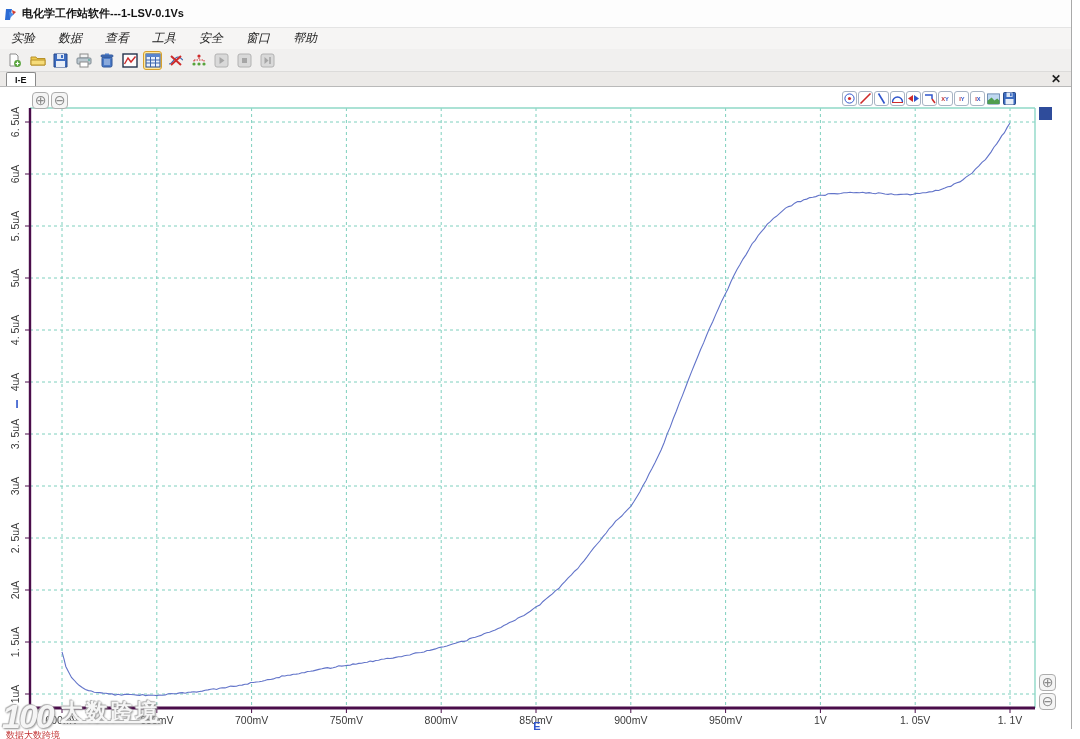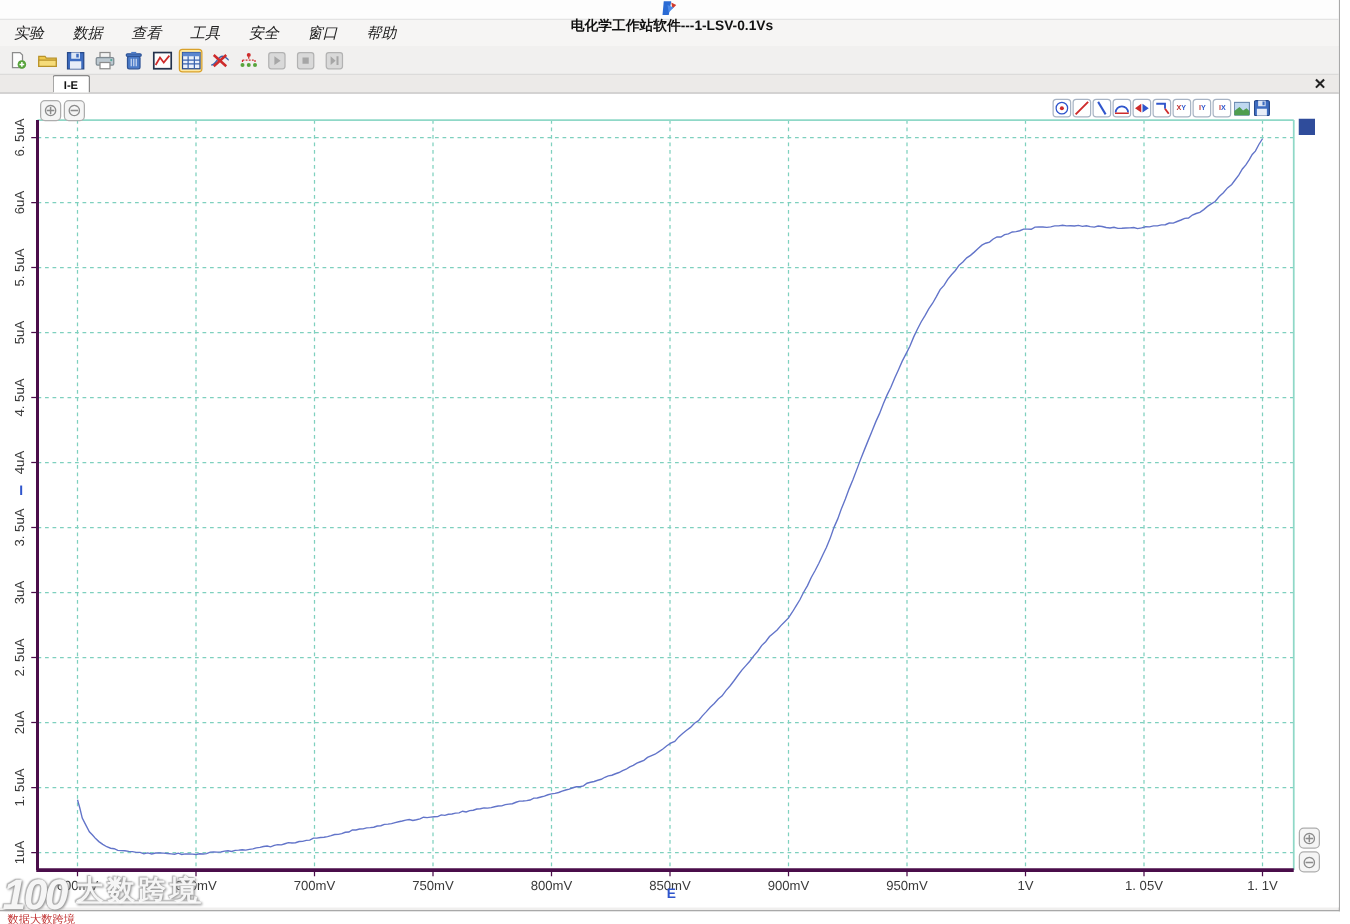--- a/index.html
+++ b/index.html
@@ -3,36 +3,36 @@
 <meta charset="utf-8">
 <style>
   * { box-sizing: border-box; margin: 0; padding: 0; }
   html,body { width:1080px; height:739px; overflow:hidden; background:#fff;
     font-family:"Liberation Sans", sans-serif; }
   .page { position:relative; width:1080px; height:739px; background:#fff; }
 
   
   .window { position:absolute; left:0; top:0; width:1072px; height:729px;
     background:#F0EFEE; border-right:1px solid #A9A9A9; border-bottom:1px solid #A9A9A9; }
-  .titlebar { height:16px; background:#FDFDFD; display:flex; align-items:center;
-    padding-left:4px; border-bottom:1px solid #E4E4E4;flex-direction:column; }
+  .titlebar { height:28px; background:#FDFDFD; display:flex; align-items:center;
+    padding-left:4px; border-bottom:1px solid #E4E4E4; }
   .app-icon { width:13px; height:13px; margin-right:5px; display:inline-block; }
   .title-text { font-size:11px; color:#111; font-weight:bold; }
 
   .menubar { height:21px; background:#F6F5F4; display:flex; align-items:center; padding-left:4px;font-style:italic; }
   .menu-item { font-size:12px; color:#222; padding:2px 7px; margin-right:9px; cursor:default; }
 
   .toolbar { height:23px; background:#F1F0EF; display:flex; align-items:center;
     padding-left:5px; border-bottom:1px solid #DCDBDA; }
   .tbtn { width:19px; height:19px; margin-right:4px; display:flex; align-items:center;
     justify-content:center; border:1px solid transparent; border-radius:3px; }
   .tbtn.active { background:#FFE9A0; border-color:#D9A12B; }
 
   .tabstrip { height:15px; background:#ECEAE8; display:flex; align-items:flex-end;
-    position:relative; border-bottom:1px solid #B9B9B9;padding-left:36px; }
+    position:relative; border-bottom:1px solid #B9B9B9; }
   .tab { background:#FFFFFF; border:1px solid #8A8A8A; border-bottom:none; height:14px;
     margin-left:6px; padding:0 8px; font-size:9px; font-weight:bold; color:#111;
     display:flex; align-items:center; border-radius:2px 2px 0 0; }
   .tab-close { position:absolute; right:10px; top:0px; font-size:12px; font-weight:bold;
     color:#222; line-height:14px; cursor:default; }
 
   
   .content { position:relative; width:1071px; height:651px; background:#FFFFFF; overflow:hidden; }
   #plot-svg { position:absolute; left:0; top:0; }
 

